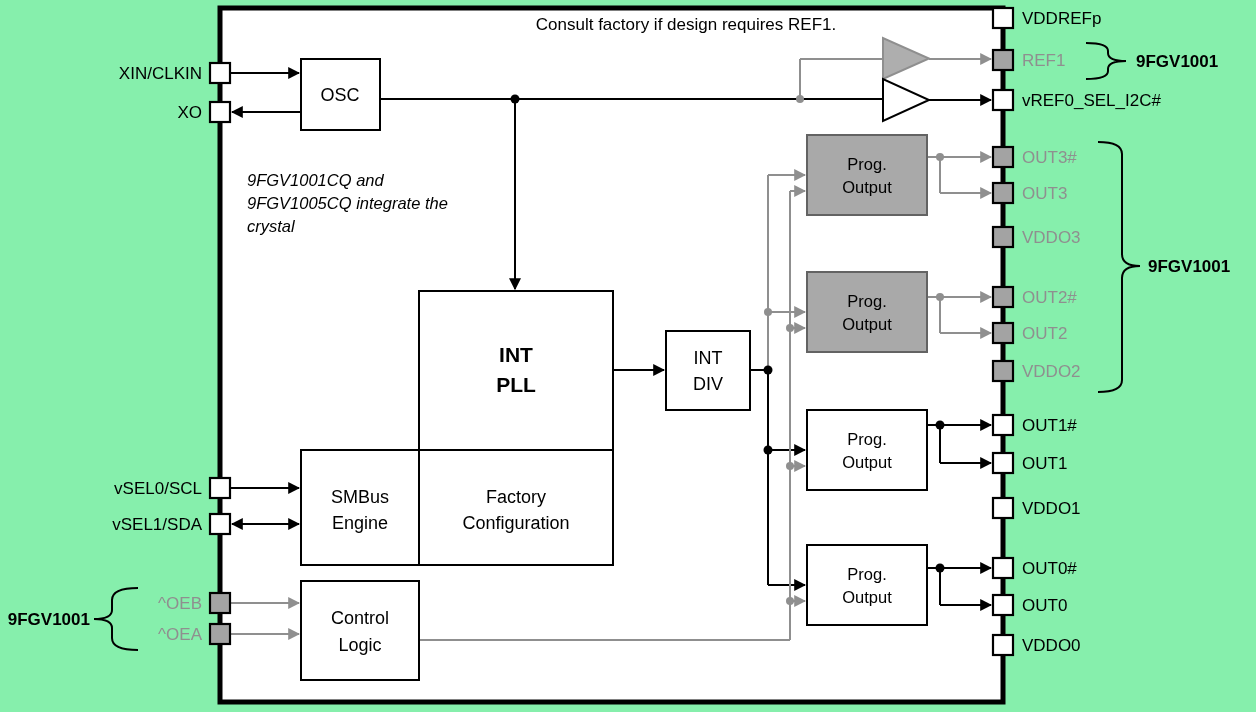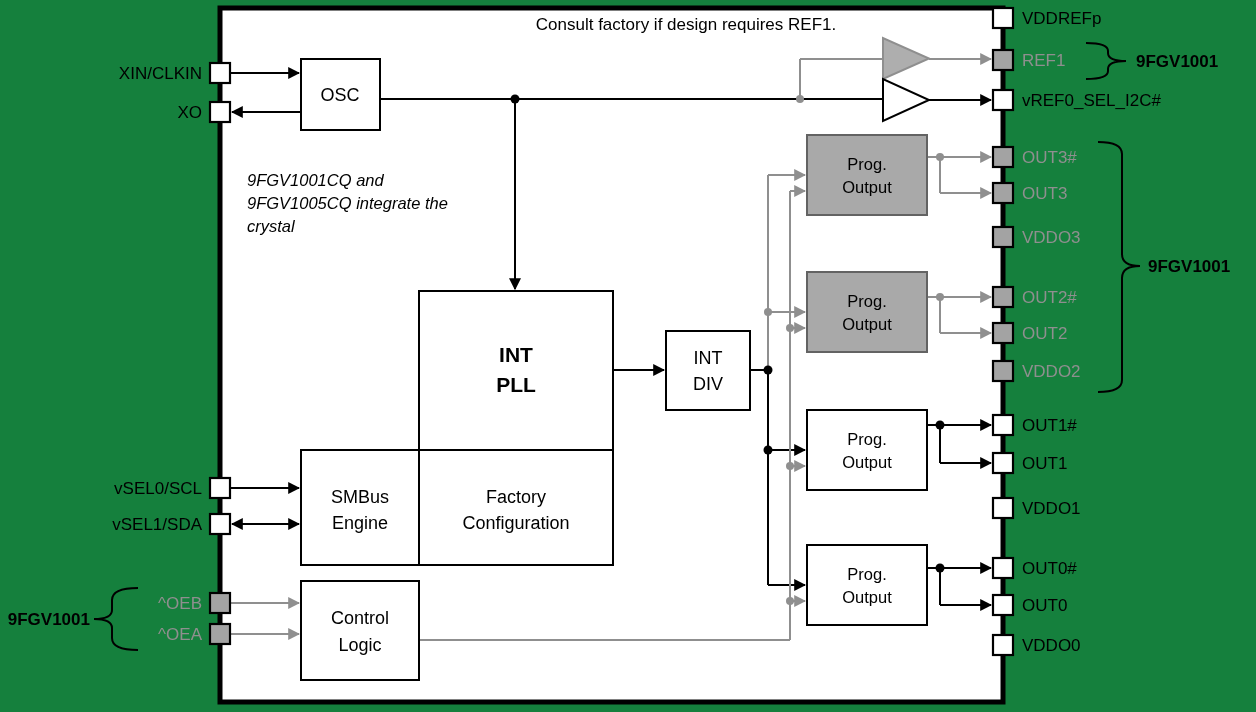--- a/index.html
+++ b/index.html
@@ -1,17 +1,17 @@
 <!DOCTYPE html>
 <html><head>
 <meta charset="utf-8">
 <title>9FGV1001 Block Diagram</title>
 <style>
   html,body{margin:0;padding:0;background:#fff}
-  #stage{width:1256px;height:712px;position:relative;background:#15803d;overflow:hidden}
+  #stage{width:1256px;height:712px;position:relative;background:#86efac;overflow:hidden}
   svg{display:block}
   .wire{stroke:#000;stroke-width:2;fill:none}
   .wire.g{stroke:#8f8f8f}
   .chip{fill:#fff;stroke:#000;stroke-width:5}
   .blk{fill:#fff;stroke:#000;stroke-width:2}
   .blk.g{fill:#a9a9a9;stroke:#636363}
   .tri{fill:#fff;stroke:#000;stroke-width:2}
   .tri.g{fill:#aeaeae;stroke:#8f8f8f}
   .pin{fill:#fff;stroke:#000;stroke-width:2.2}
   .pin.g{fill:#a3a3a3}

